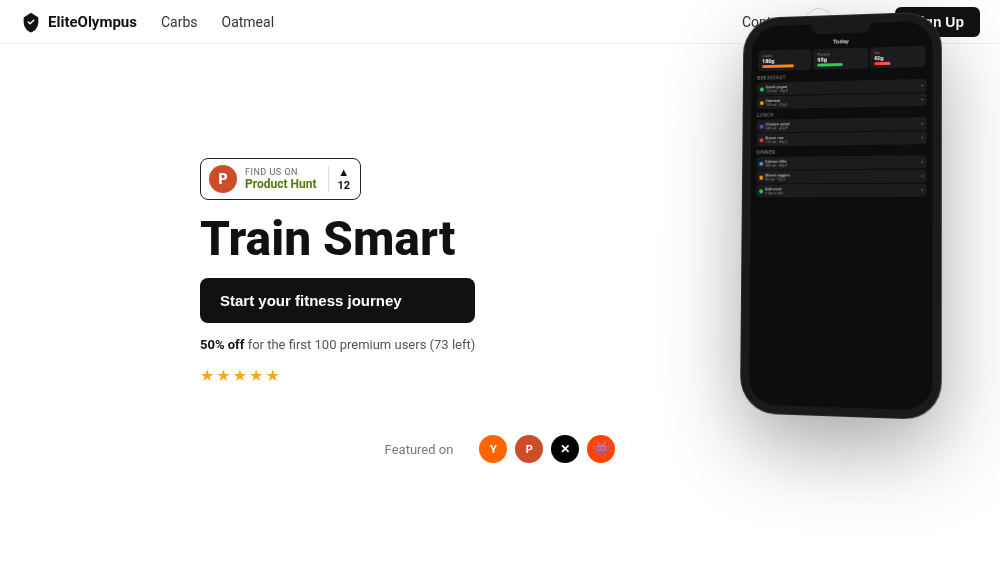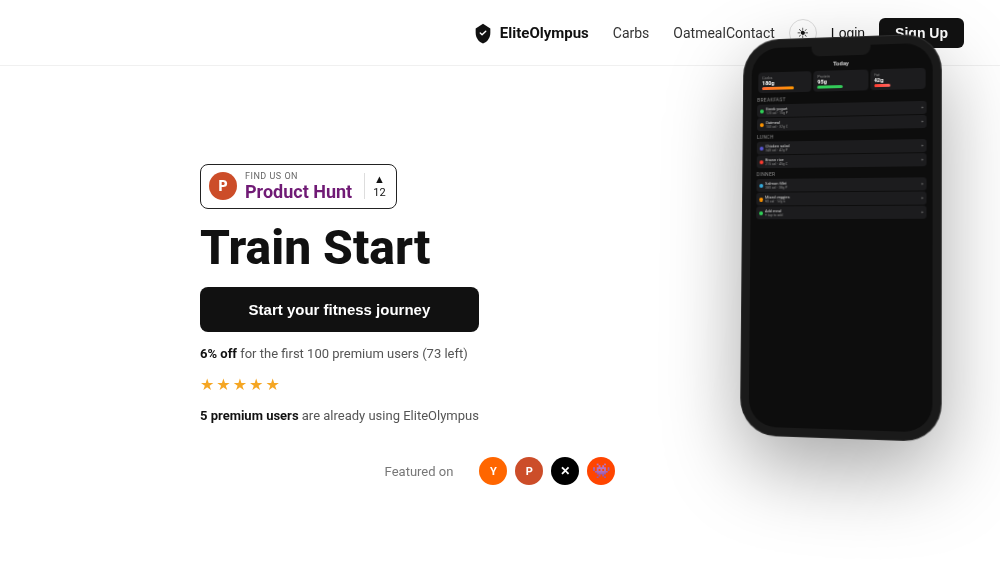--- a/index.html
+++ b/index.html
@@ -9,23 +9,23 @@
       color: #111;
       width: 1000px;
       height: 563px;
       overflow: hidden;
     }
 
     
     nav {
       display: flex;
       align-items: center;
-      justify-content: flex-end;
-      padding: 0 36px;
-      height: 66px;
+      justify-content: space-between;
+      padding: 0 20px;
+      height: 44px;
       border-bottom: 1px solid #f0f0f0;
     }
     .nav-left {
       display: flex;
       align-items: center;
       gap: 24px;
     }
     .logo {
       display: flex;
       align-items: center;
@@ -130,39 +130,39 @@
       display: flex;
       flex-direction: column;
     }
     .ph-find {
       font-size: 9px;
       color: #666;
       letter-spacing: 0.5px;
       text-transform: uppercase;
     }
     .ph-name {
-      font-size: 18px;
-      font-weight: 700;
-      color: #701a75;
+      font-size: 12px;
+      font-weight: 700;
+      color: #4d7c0f;
     }
     .ph-upvote {
       display: flex;
       flex-direction: column;
       align-items: center;
       border-left: 1px solid #ddd;
       padding-left: 8px;
       margin-left: 4px;
     }
     .ph-arrow {
       font-size: 11px;
       color: #111;
     }
     .ph-count {
       font-size: 11px;
-      font-weight: 400;
+      font-weight: 700;
       color: #111;
     }
 
     .hero-title {
       font-size: 48px;
       font-weight: 800;
       line-height: 1.05;
       color: #111;
     }
     .hero-subtitle {
@@ -174,21 +174,21 @@
     .cta-button {
       background: #111;
       color: #fff;
       border: none;
       border-radius: 8px;
       padding: 14px 20px;
       font-size: 15px;
       font-weight: 600;
       cursor: pointer;
       width: 100%;
-      text-align: center;
+      text-align: left;
     }
 
     .offer-text {
       font-size: 13px;
       color: #555;
     }
     .offer-text strong {
       font-weight: 700;
       color: #111;
     }
@@ -393,39 +393,36 @@
       <div class="ph-text">
         <span class="ph-find">FIND US ON</span>
         <span class="ph-name">Product Hunt</span>
       </div>
       <div class="ph-upvote">
         <span class="ph-arrow">▲</span>
         <span class="ph-count">12</span>
       </div>
     </div>
 
-    <h1 class="hero-title">Train Start</h1>
+    <h1 class="hero-title">Train Smart</h1>
 
     <button class="cta-button">Start your fitness journey</button>
 
     <p class="offer-text">
-      <strong>6% off</strong><span> for the first 100 premium users (73 left)</span>
+      <strong>50% off</strong><span> for the first 100 premium users (73 left)</span>
     </p>
 
     <div class="stars">
       <span>★</span>
       <span>★</span>
       <span>★</span>
       <span>★</span>
       <span>★</span>
     </div>
 
-    <p class="social-proof">
-      <strong>5 premium users</strong><span> are already using EliteOlympus</span>
-    </p>
   </div>
 
   <div class="phone-container">
     <div class="phone-outer">
       <div class="phone-screen">
         <div class="phone-notch"></div>
         <div class="screen-content">
           <div class="screen-header">Today</div>
           <div class="screen-macro-row">
             <div class="macro-card">

